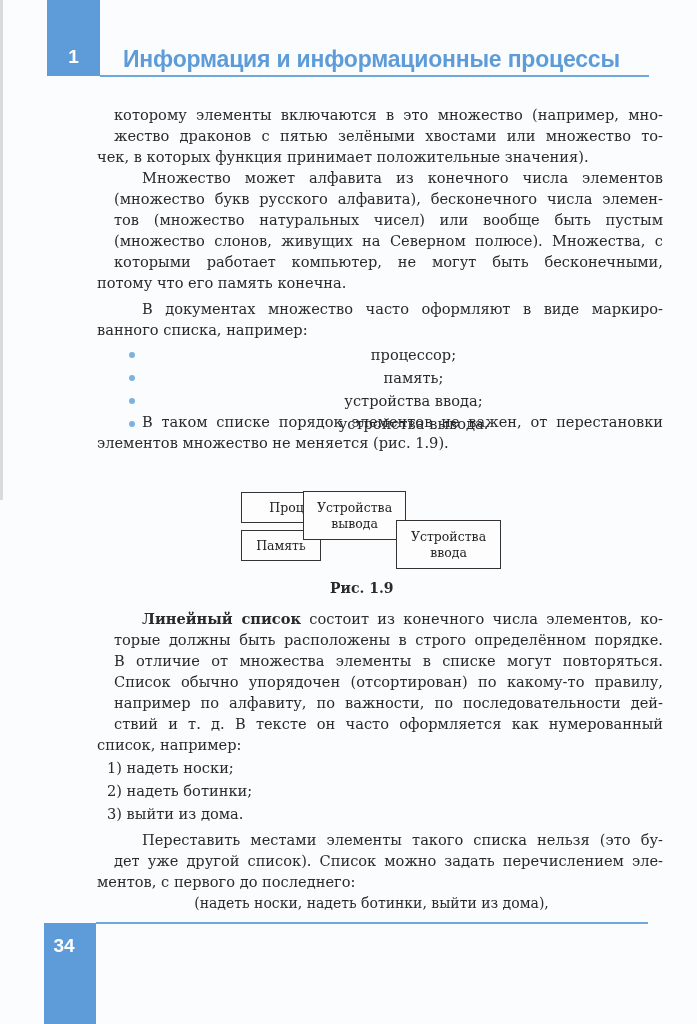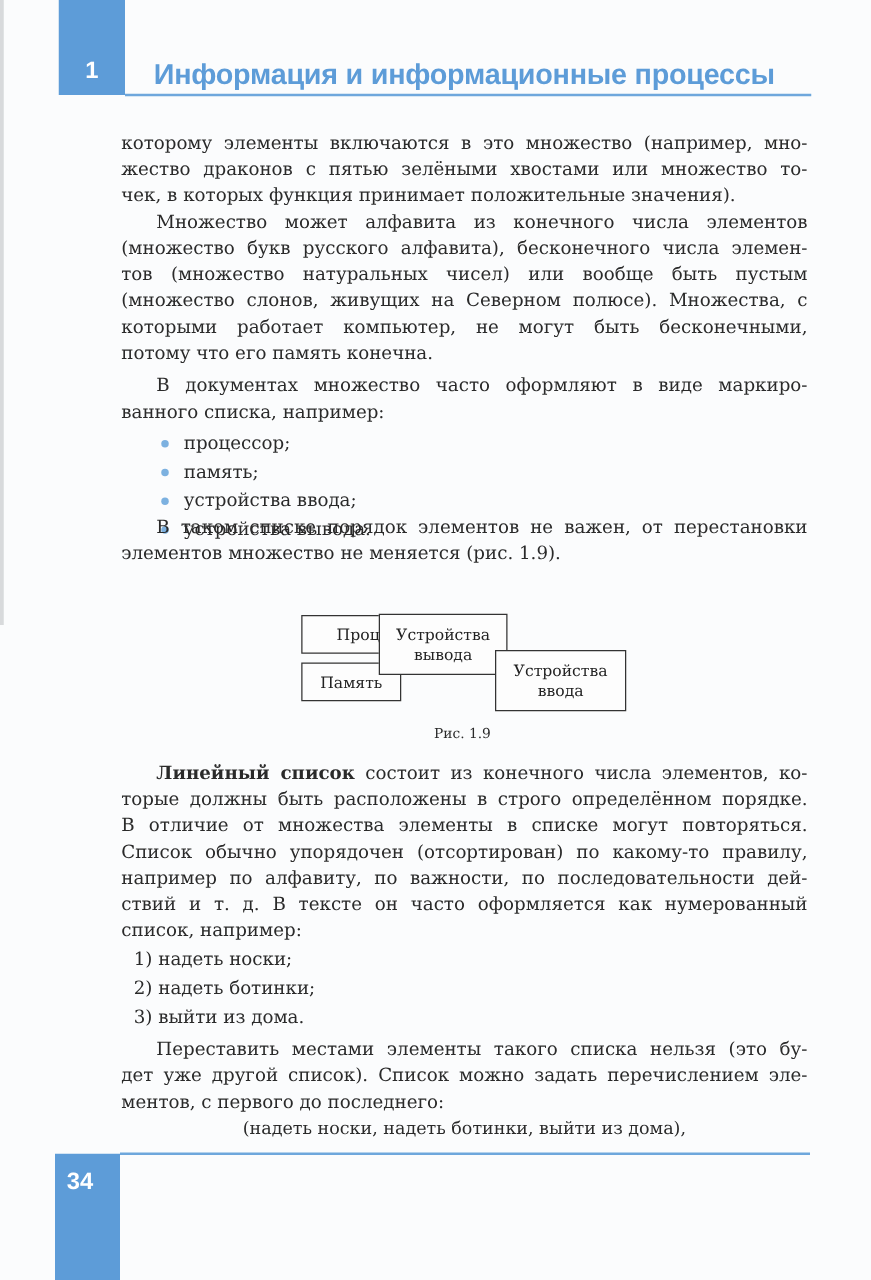--- a/index.html
+++ b/index.html
@@ -16,31 +16,31 @@
     font-family:"Liberation Sans", sans-serif; font-weight:bold; font-size:19px; color:#ffffff; }
   .hdr-title { position:absolute; left:123px; top:46px;
     font-family:"Liberation Sans", sans-serif; font-weight:bold; font-size:23px; color:#5d9cd8; letter-spacing:-0.2px; }
   .hdr-line { position:absolute; left:100px; top:75px; width:549px; height:2px; background:#6ea7dc; }
   .ftr-block { left:44px; top:923px; width:52px; height:101px; }
   .ftr-num { position:absolute; left:44px; top:935px; width:40px; text-align:center;
     font-family:"Liberation Sans", sans-serif; font-weight:bold; font-size:19px; color:#ffffff; }
   .ftr-line { position:absolute; left:96px; top:922px; width:552px; height:2px; background:#6ea7dc; }
 
   .ln { position:absolute; left:97px; width:549px; font-size:14.6px; line-height:21px; white-space:nowrap; }
-  .j { text-align:justify; text-align-last:justify; }
+  .j { text-align:justify; text-align-last:justify;margin-left:17px; }
   .ind { left:125px; width:521px; }
-  .bul { left:131px; }
+  .bul { left:131px;text-align:center; }
   .bul::before { content:""; position:absolute; left:-2px; top:8px; width:6px; height:6px; border-radius:50%; background:#7cb1e0; }
   .bul span { margin-left:16px; }
   .num { left:107px; }
   b { font-weight:bold; }
 
   .box { position:absolute; border:1px solid #333; background:#fdfdfd; font-size:12.5px; line-height:16px;
     display:flex; align-items:center; justify-content:center; text-align:center; color:#222; }
-  .cap { position:absolute; left:330px; top:580px; width:80px; text-align:center; font-weight:normal; font-size:11px; }
+  .cap { position:absolute; left:330px; top:580px; width:80px; font-weight:bold; font-size:14px; }
   .center { position:absolute; left:97px; width:549px; text-align:center; font-size:14px; line-height:21px; }
 </style>
 </head>
 <body>
 
 <div class="edge"></div>
 
 <div class="blue-block hdr-block"></div>
 <div class="hdr-num">1</div>
 <div class="hdr-title">Информация и информационные процессы</div>

